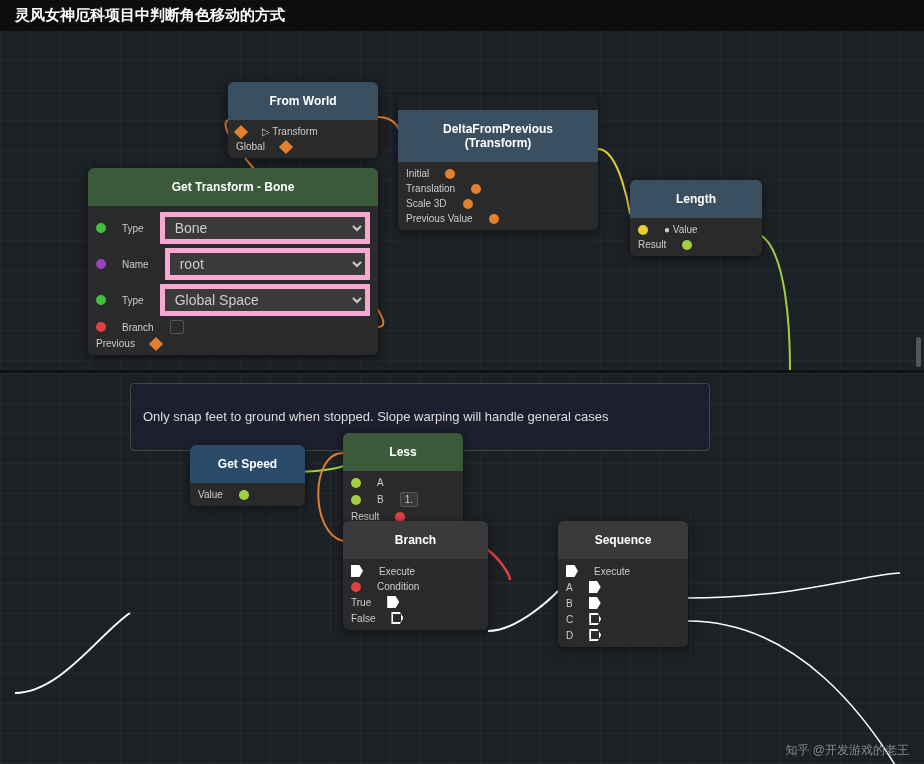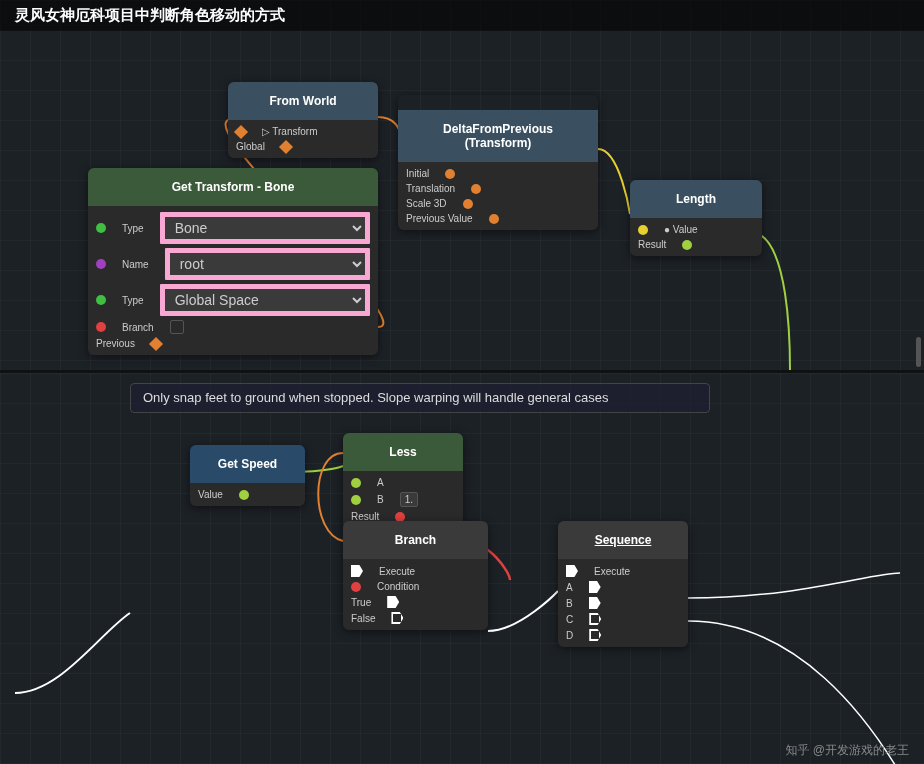--- a/index.html
+++ b/index.html
@@ -165,21 +165,21 @@
     }
 
     .comment-box {
       position: absolute;
       top: 10px;
       left: 130px;
       width: 580px;
       background: rgba(30,30,50,0.7);
       border: 1px solid #444;
       border-radius: 4px;
-      padding: 4px 12px;
+      padding: 23px 12px;
       color: #ddd;
       font-size: 13px;
       line-height: 1.5;
     }
 
     
     .node-getspeed {
       left: 175px;
       top: 72px;
       width: 115px;
@@ -206,21 +206,20 @@
       background: #3a3a3a;
     }
 
     .node-sequence {
       left: 558px;
       top: 148px;
       width: 130px;
     }
     .node-sequence .bp-node-header {
       background: #3a3a3a;
-      text-decoration: underline;
     }
 
     .input-small {
       background: #3a3a3a;
       border: 1px solid #555;
       color: #ccc;
       font-size: 10px;
       padding: 1px 4px;
       border-radius: 2px;
       width: 18px;

